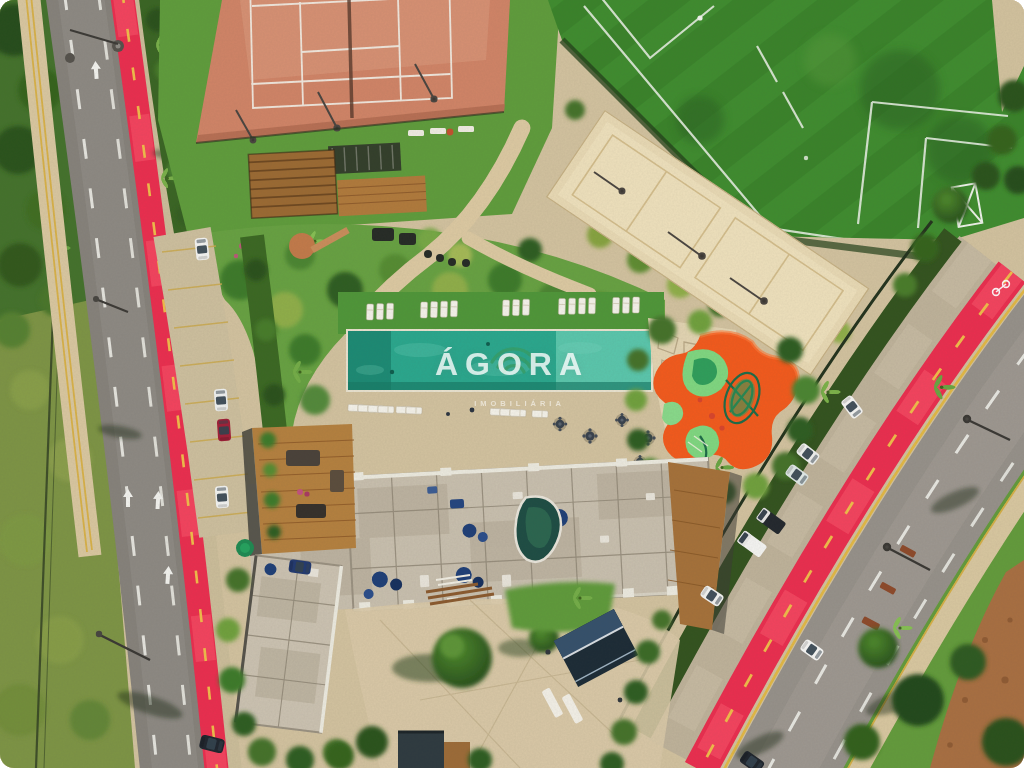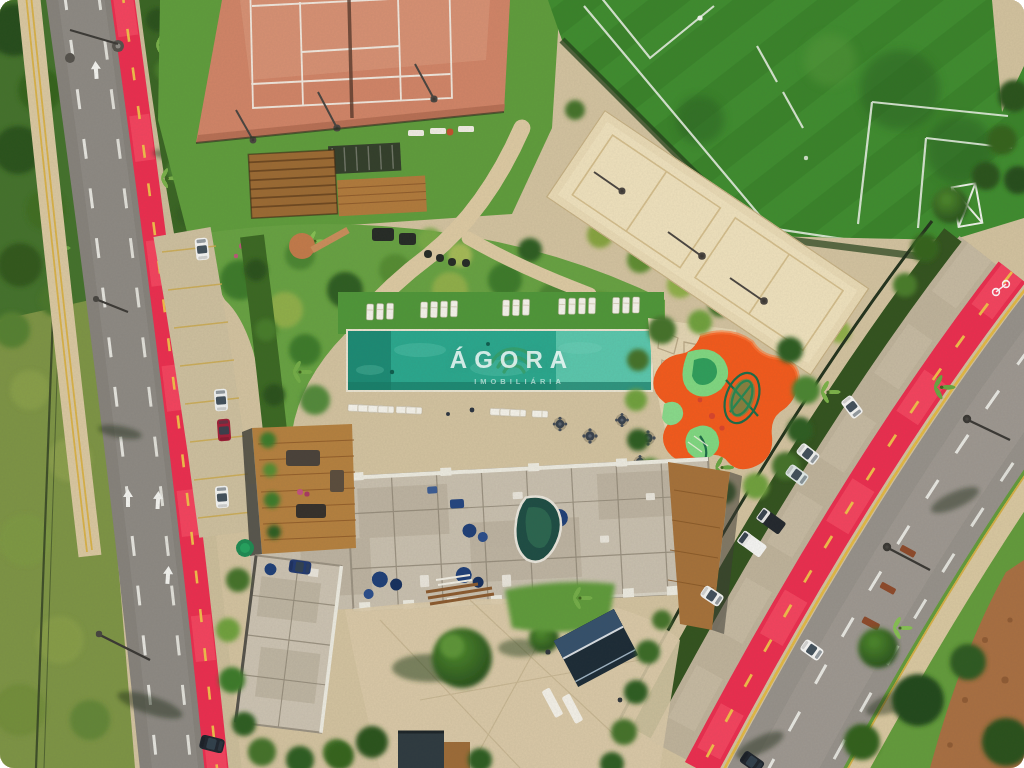--- a/index.html
+++ b/index.html
@@ -9,26 +9,26 @@
     font-family:"Liberation Sans", sans-serif;
   }
   .photo svg{position:absolute;top:0;left:0;}
   .watermark{
     position:absolute;left:0;top:344px;width:100%;
     display:flex;flex-direction:column;align-items:center;
     pointer-events:none;z-index:5;
   }
   .wm-title{
     margin-top:2px;
-    font-size:24px;font-weight:bold;letter-spacing:7px;
+    font-size:32px;font-weight:bold;letter-spacing:7px;
     color:rgba(255,255,255,.78);
     text-shadow:0 0 6px rgba(120,120,120,.15);
   }
   .wm-sub{
-    margin-top:3px;
+    margin-top:16px;
     font-size:7.5px;font-weight:bold;letter-spacing:4px;
     color:rgba(255,255,255,.55);
     padding-left:15px;
   }
 </style>
 </head>
 <body>
 
 <div class="photo">
 <svg width="1024" height="768" viewBox="0 0 1024 768">

